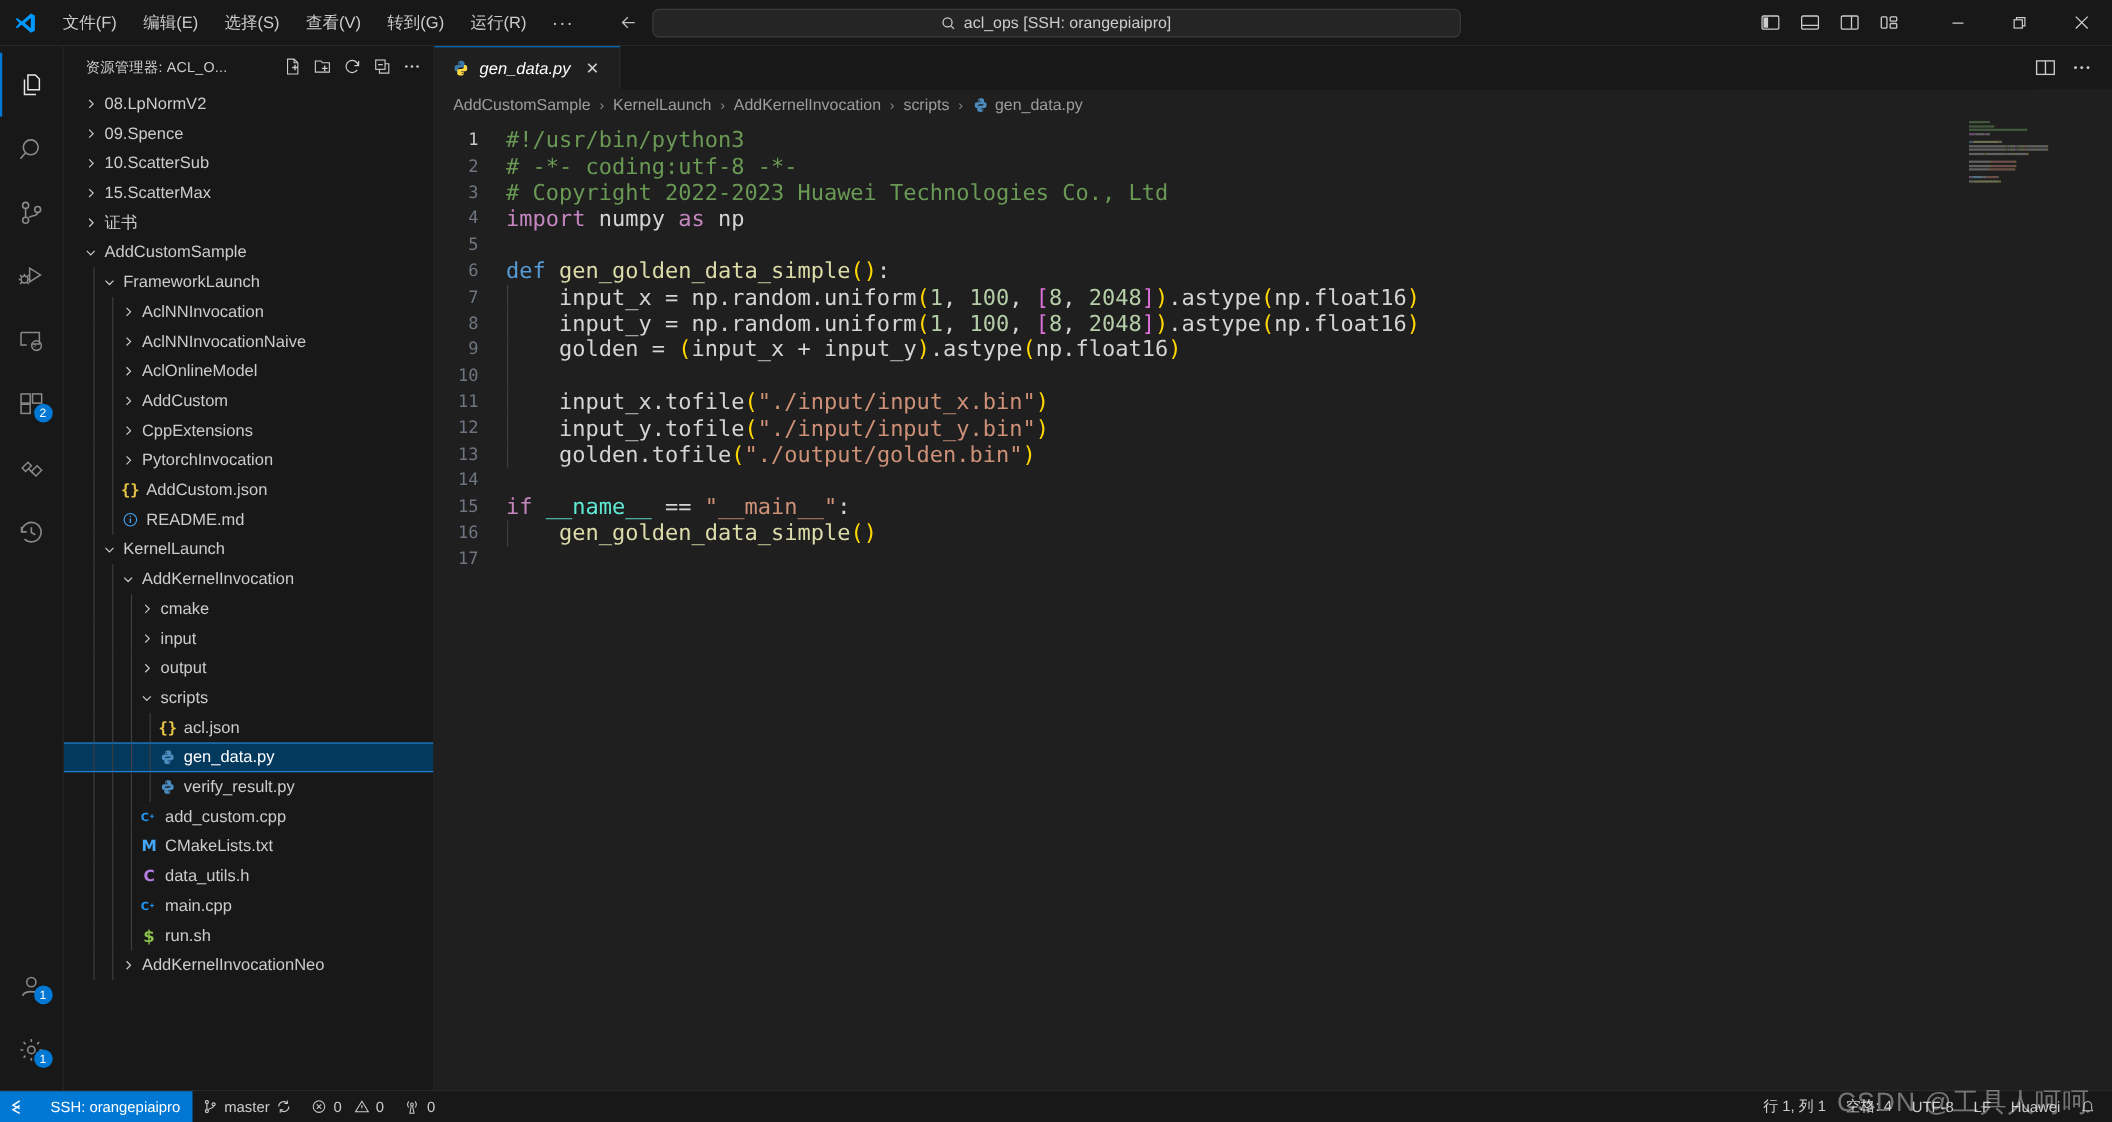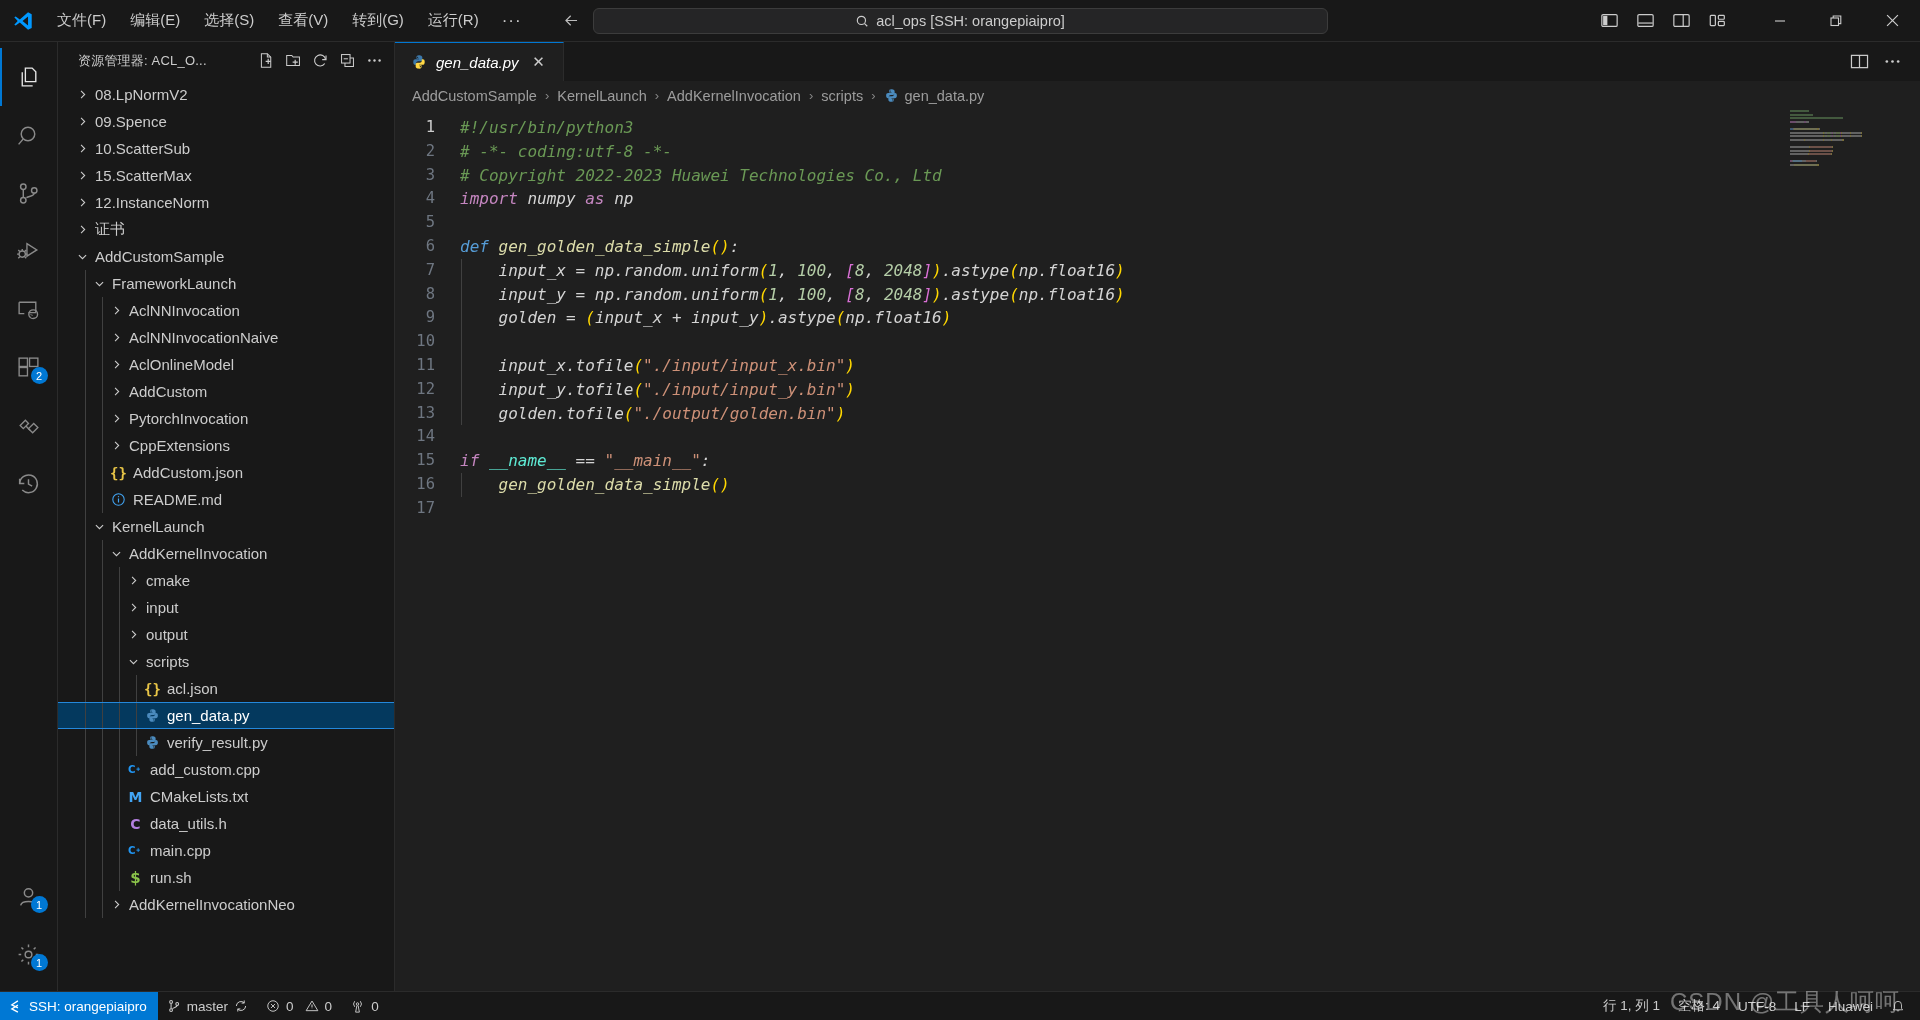--- a/index.html
+++ b/index.html
@@ -105,22 +105,22 @@
   .crumb-sep { color:#868686; font-size:13px; }
 
   .code-wrap { flex:1; display:flex; position:relative; overflow:hidden; background:#1f1f1f; }
   .code-scroll { flex:1; display:flex; position:relative; }
   .gutter {
     width:63px; min-width:63px; padding-top:6px; text-align:right; padding-right:23px;
     font-family:"DejaVu Sans Mono", monospace; font-size:15.5px; color:#6e7681; user-select:none;
   }
   .gutter div { height:23.8px; line-height:23.8px; }
   .code {
-    flex:1; padding-top:6px; font-family:"DejaVu Sans Mono", monospace; font-size:16px;
-    color:#d4d4d4; position:relative; white-space:pre;font-style:italic;
+    flex:1; padding-top:6px; font-family:"DejaVu Sans Mono", monospace; font-size:20px;
+    color:#d4d4d4; position:relative; white-space:pre;
   }
   .code .ln { height:23.8px; line-height:23.8px; padding-left:2px; position:relative; }
   .indent-guide { position:absolute; top:0; height:23.8px; width:1px; background:#404040; }
   .kw      { color:#569cd6; }
   .kw2     { color:#c586c0;text-align:center; }
   .fn      { color:#dcdcaa; }
   .cmt     { color:#6a9955; }
   .str     { color:#ce9178; }
   .num     { color:#b5cea8; }
   .var     { color:#5eead4; }
@@ -138,21 +138,21 @@
   }
   .scroll-thumb { width:14px; height:0px; background:#4f4f4f; }
 
   
   .statusbar {
     height:29px; min-height:29px; background:#181818; display:flex; align-items:center;
     font-size:13.5px; color:#cccccc; position:relative; border-top:1px solid #2b2b2b;
   }
   .sb-remote {
     background:#0078d4; color:#ffffff; height:29px; display:flex; align-items:center;
-    gap:5px; padding:0 11px 0 9px;
+    gap:22px; padding:0 11px 0 9px;
   }
   .sb-item { display:flex; align-items:center; gap:6px; padding:0 9px; height:29px; }
   .sb-right { margin-left:auto; display:flex; align-items:center; padding-right:6px; }
   .watermark {
     position:absolute; right:20px; top:-6px; font-size:24px; color:rgba(255,255,255,.40);
     letter-spacing:1px; pointer-events:none; white-space:nowrap;
   }
   svg { display:block; }
 </style>
 </head>
@@ -402,35 +402,26 @@
             </span>
             <span class="label">15.ScatterMax</span>
           </div>
           <div class="row">
             <div style="width: 16px; min-width: 16px;"></div>
             <span class="chev">
               <svg width="13" height="13" viewBox="0 0 18 18" fill="none" stroke="#cccccc" stroke-width="1.5">
                 <path d="M7 4 L12 9 L7 14"></path>
               </svg>
             </span>
-            <span class="label">12.InstanceNorm</span>
+            <span class="label">证书</span>
           </div>
           <div class="row">
             <div style="width: 16px; min-width: 16px;"></div>
             <span class="chev">
               <svg width="13" height="13" viewBox="0 0 18 18" fill="none" stroke="#cccccc" stroke-width="1.5">
-                <path d="M7 4 L12 9 L7 14"></path>
-              </svg>
-            </span>
-            <span class="label">证书</span>
-          </div>
-          <div class="row">
-            <div style="width: 16px; min-width: 16px;"></div>
-            <span class="chev">
-              <svg width="13" height="13" viewBox="0 0 18 18" fill="none" stroke="#cccccc" stroke-width="1.5">
                 <path d="M4 7 L9 12 L14 7"></path>
               </svg>
             </span>
             <span class="label">AddCustomSample</span>
           </div>
           <div class="row">
             <div class="guide" style="left: 27px;"></div>
             <div style="width: 33px; min-width: 33px;"></div>
             <span class="chev">
               <svg width="13" height="13" viewBox="0 0 18 18" fill="none" stroke="#cccccc" stroke-width="1.5">
@@ -485,32 +476,32 @@
           </div>
           <div class="row">
             <div class="guide" style="left: 27px;"></div>
             <div class="guide" style="left: 44px;"></div>
             <div style="width: 50px; min-width: 50px;"></div>
             <span class="chev">
               <svg width="13" height="13" viewBox="0 0 18 18" fill="none" stroke="#cccccc" stroke-width="1.5">
                 <path d="M7 4 L12 9 L7 14"></path>
               </svg>
             </span>
+            <span class="label">CppExtensions</span>
+          </div>
+          <div class="row">
+            <div class="guide" style="left: 27px;"></div>
+            <div class="guide" style="left: 44px;"></div>
+            <div style="width: 50px; min-width: 50px;"></div>
+            <span class="chev">
+              <svg width="13" height="13" viewBox="0 0 18 18" fill="none" stroke="#cccccc" stroke-width="1.5">
+                <path d="M7 4 L12 9 L7 14"></path>
+              </svg>
+            </span>
             <span class="label">PytorchInvocation</span>
-          </div>
-          <div class="row">
-            <div class="guide" style="left: 27px;"></div>
-            <div class="guide" style="left: 44px;"></div>
-            <div style="width: 50px; min-width: 50px;"></div>
-            <span class="chev">
-              <svg width="13" height="13" viewBox="0 0 18 18" fill="none" stroke="#cccccc" stroke-width="1.5">
-                <path d="M7 4 L12 9 L7 14"></path>
-              </svg>
-            </span>
-            <span class="label">CppExtensions</span>
           </div>
           <div class="row">
             <div class="guide" style="left: 27px;"></div>
             <div class="guide" style="left: 44px;"></div>
             <div style="width: 50px; min-width: 50px;"></div>
             <span class="ficon">
               <span style="color:#e8c547;font-family:'DejaVu Sans Mono',monospace;font-size:14px;font-weight:bold;">{}</span>
             </span>
             <span class="label">AddCustom.json</span>
           </div>

